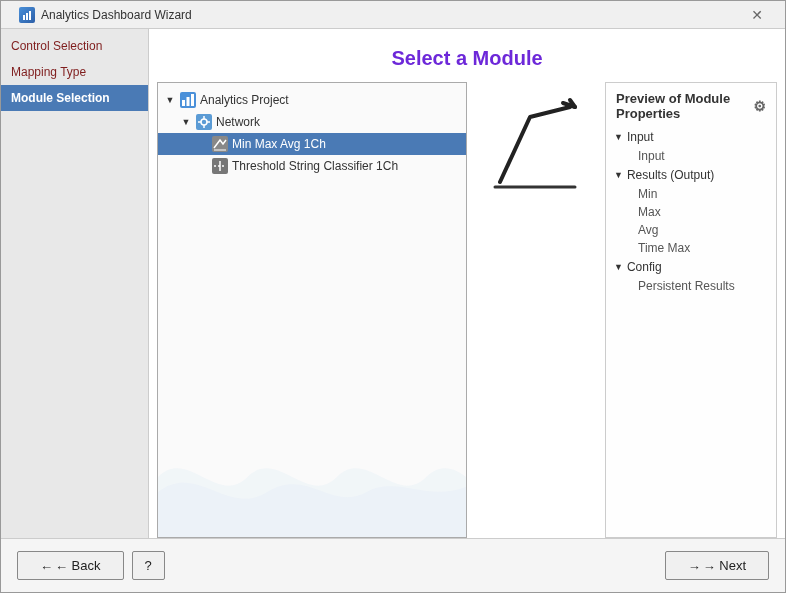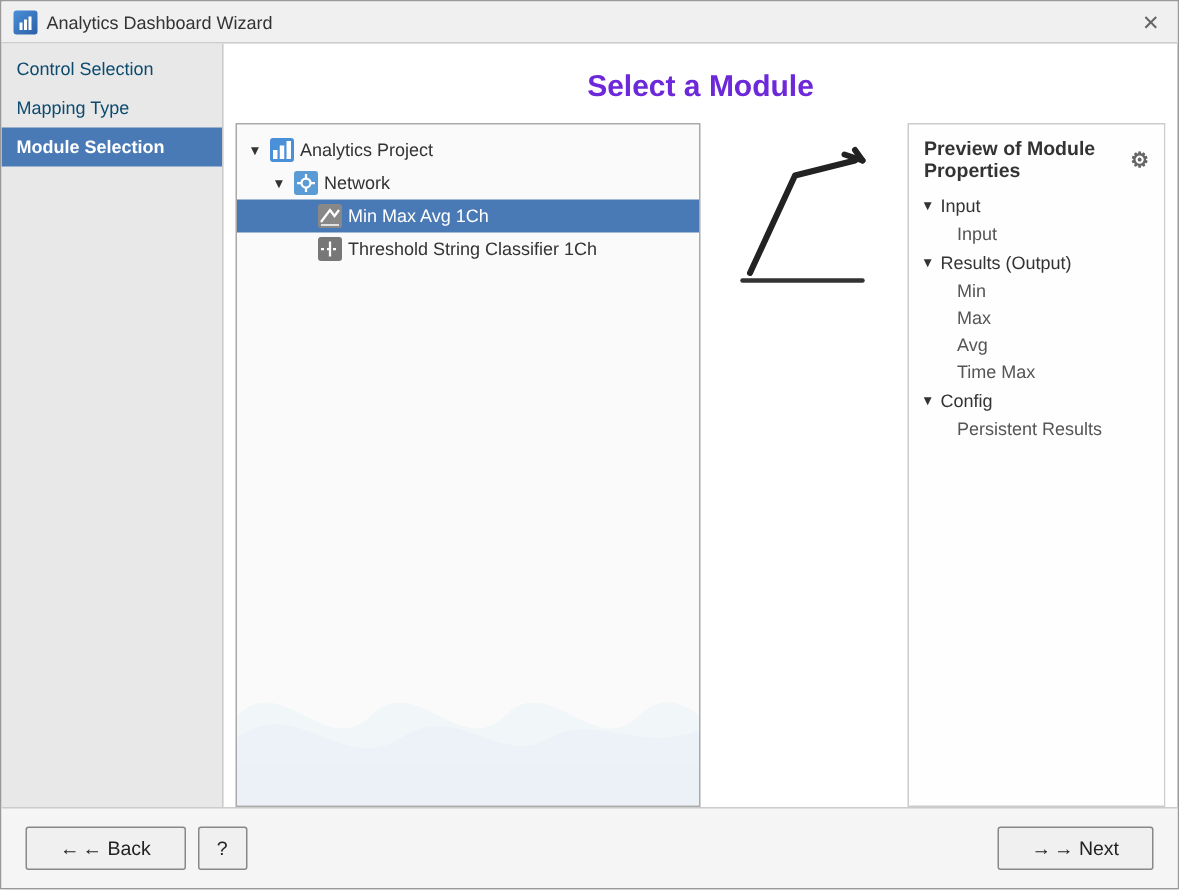--- a/index.html
+++ b/index.html
@@ -22,21 +22,21 @@
       display: flex;
       flex-direction: column;
       box-shadow: 2px 2px 8px rgba(0,0,0,0.3);
     }
     .title-bar {
       background: #f0f0f0;
       border-bottom: 1px solid #ccc;
       height: 28px;
       display: flex;
       align-items: center;
-      padding: 0 8px;
+      padding: 0 18px;
       justify-content: space-between;
       flex-shrink: 0;
     }
     .title-bar-left {
       display: flex;
       align-items: center;
       gap: 6px;
     }
     .title-bar-icon {
       width: 16px;
@@ -74,21 +74,21 @@
     .sidebar {
       width: 148px;
       background: #e8e8e8;
       border-right: 1px solid #ccc;
       padding-top: 4px;
       flex-shrink: 0;
     }
     .sidebar-item {
       padding: 6px 10px;
       font-size: 12px;
-      color: #0c4a6e;
+      color: #7f1d1d;
       cursor: pointer;
     }
     .sidebar-item.active {
       background: #4a7ab5;
       color: white;
       font-weight: bold;
     }
 
     .content-area {
       flex: 1;

